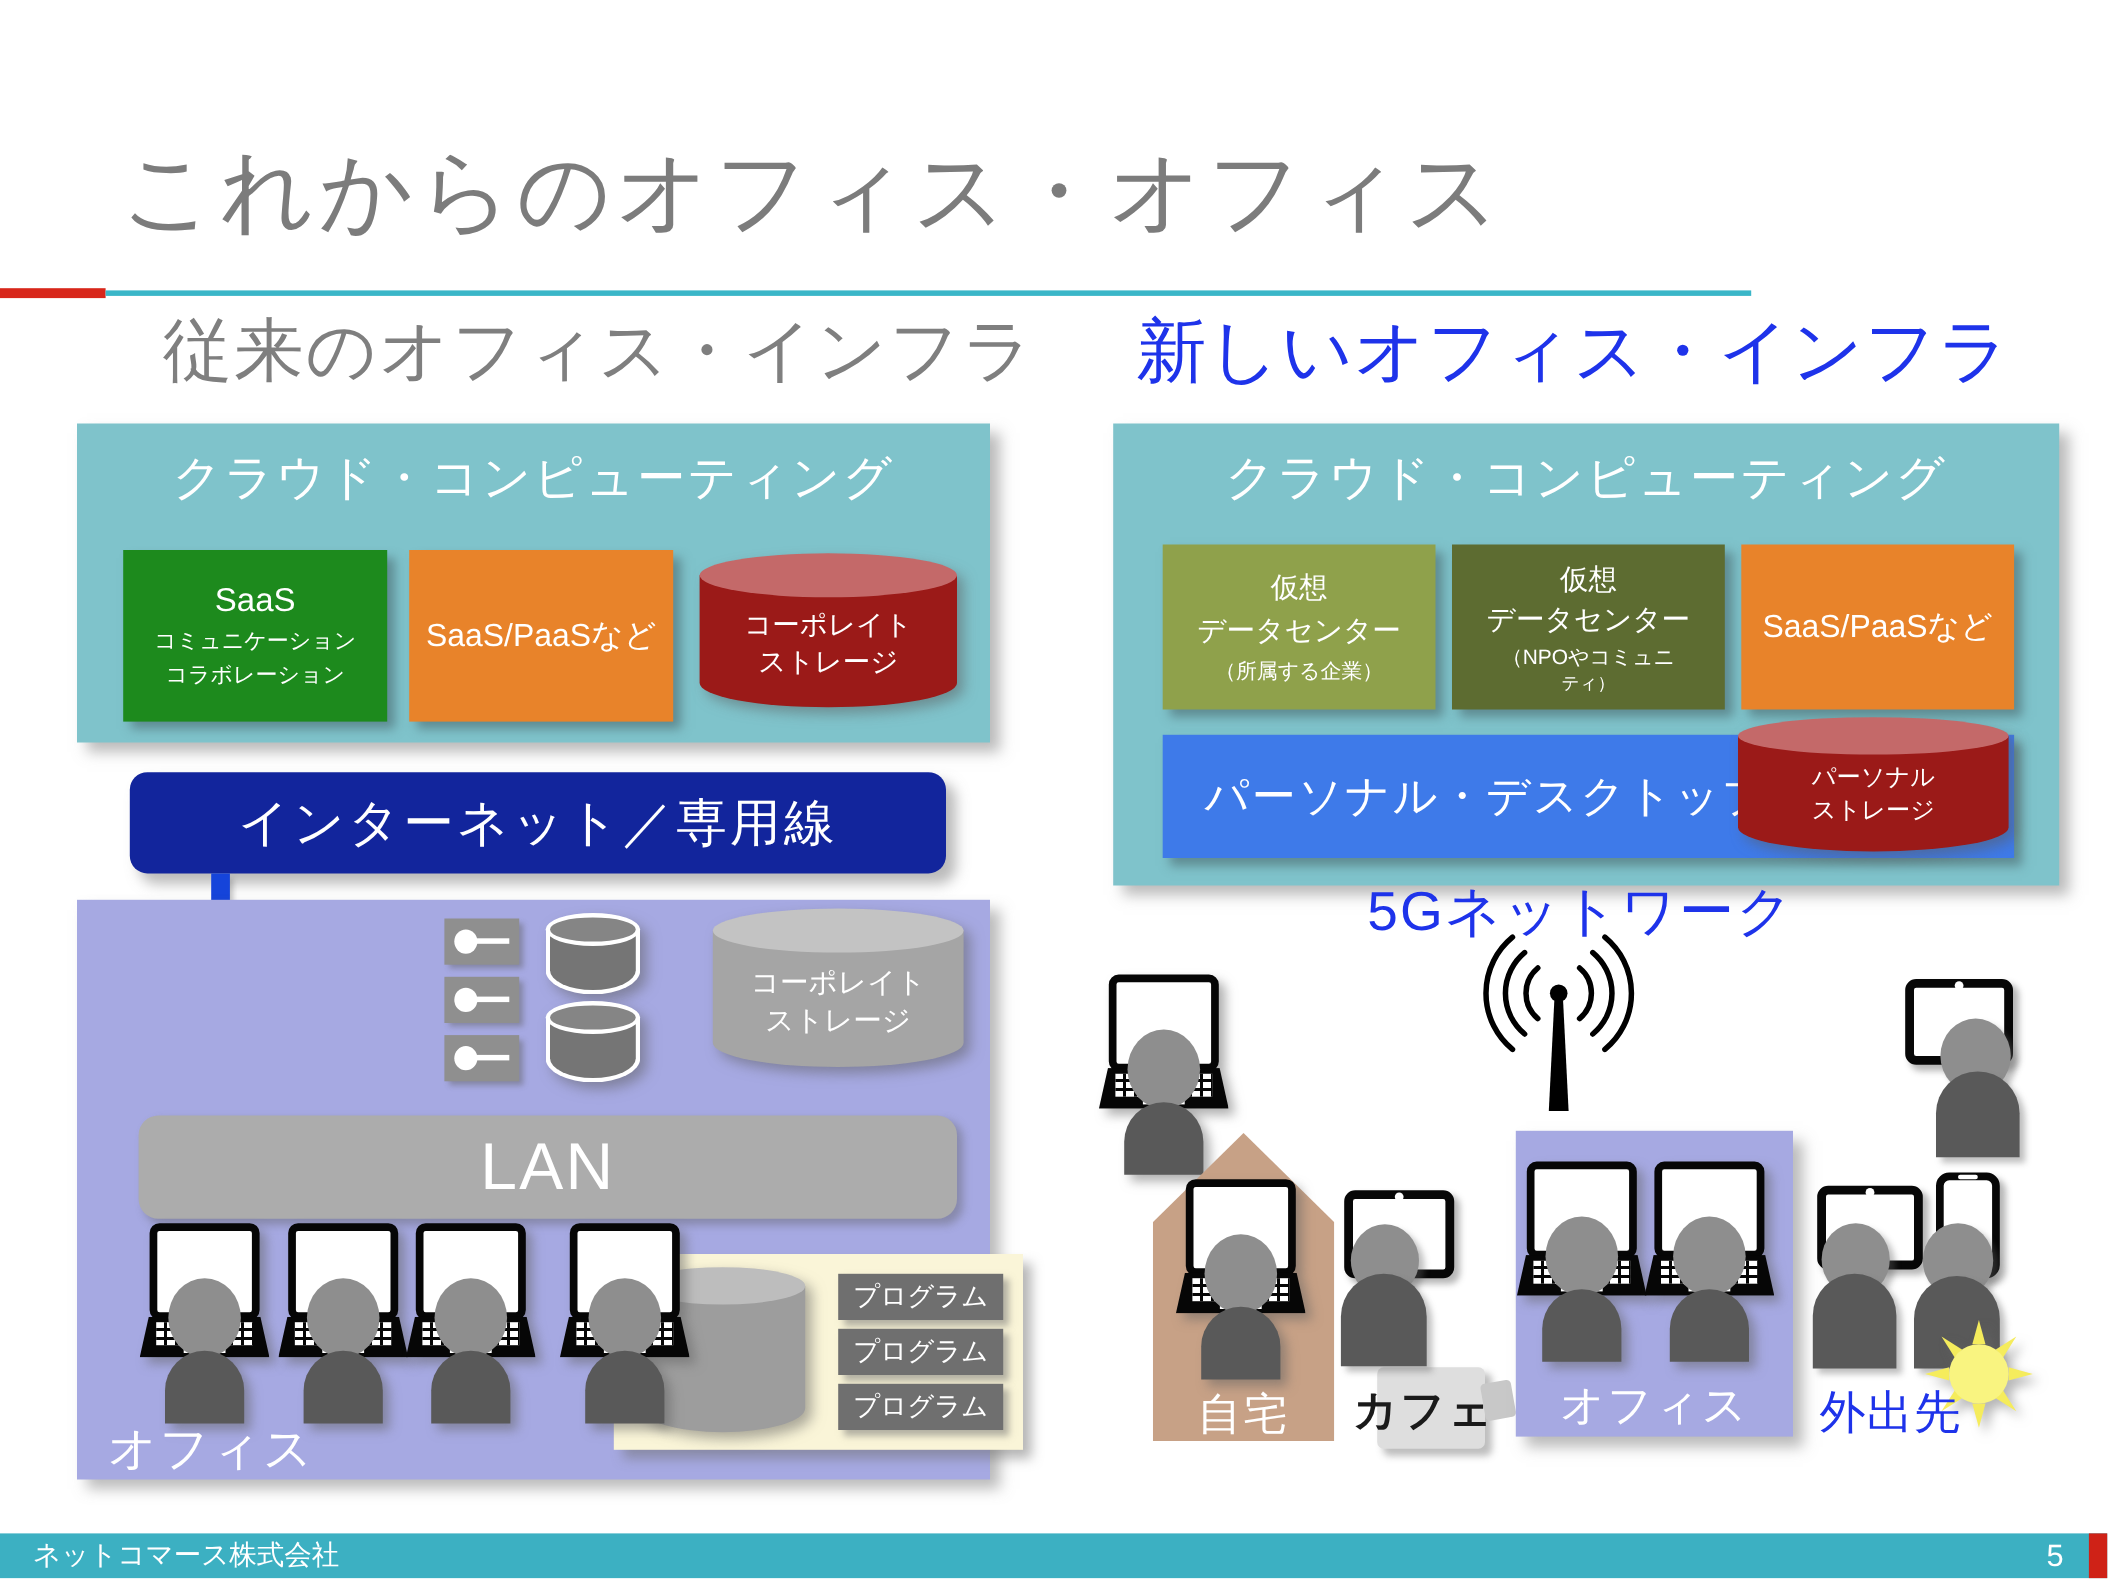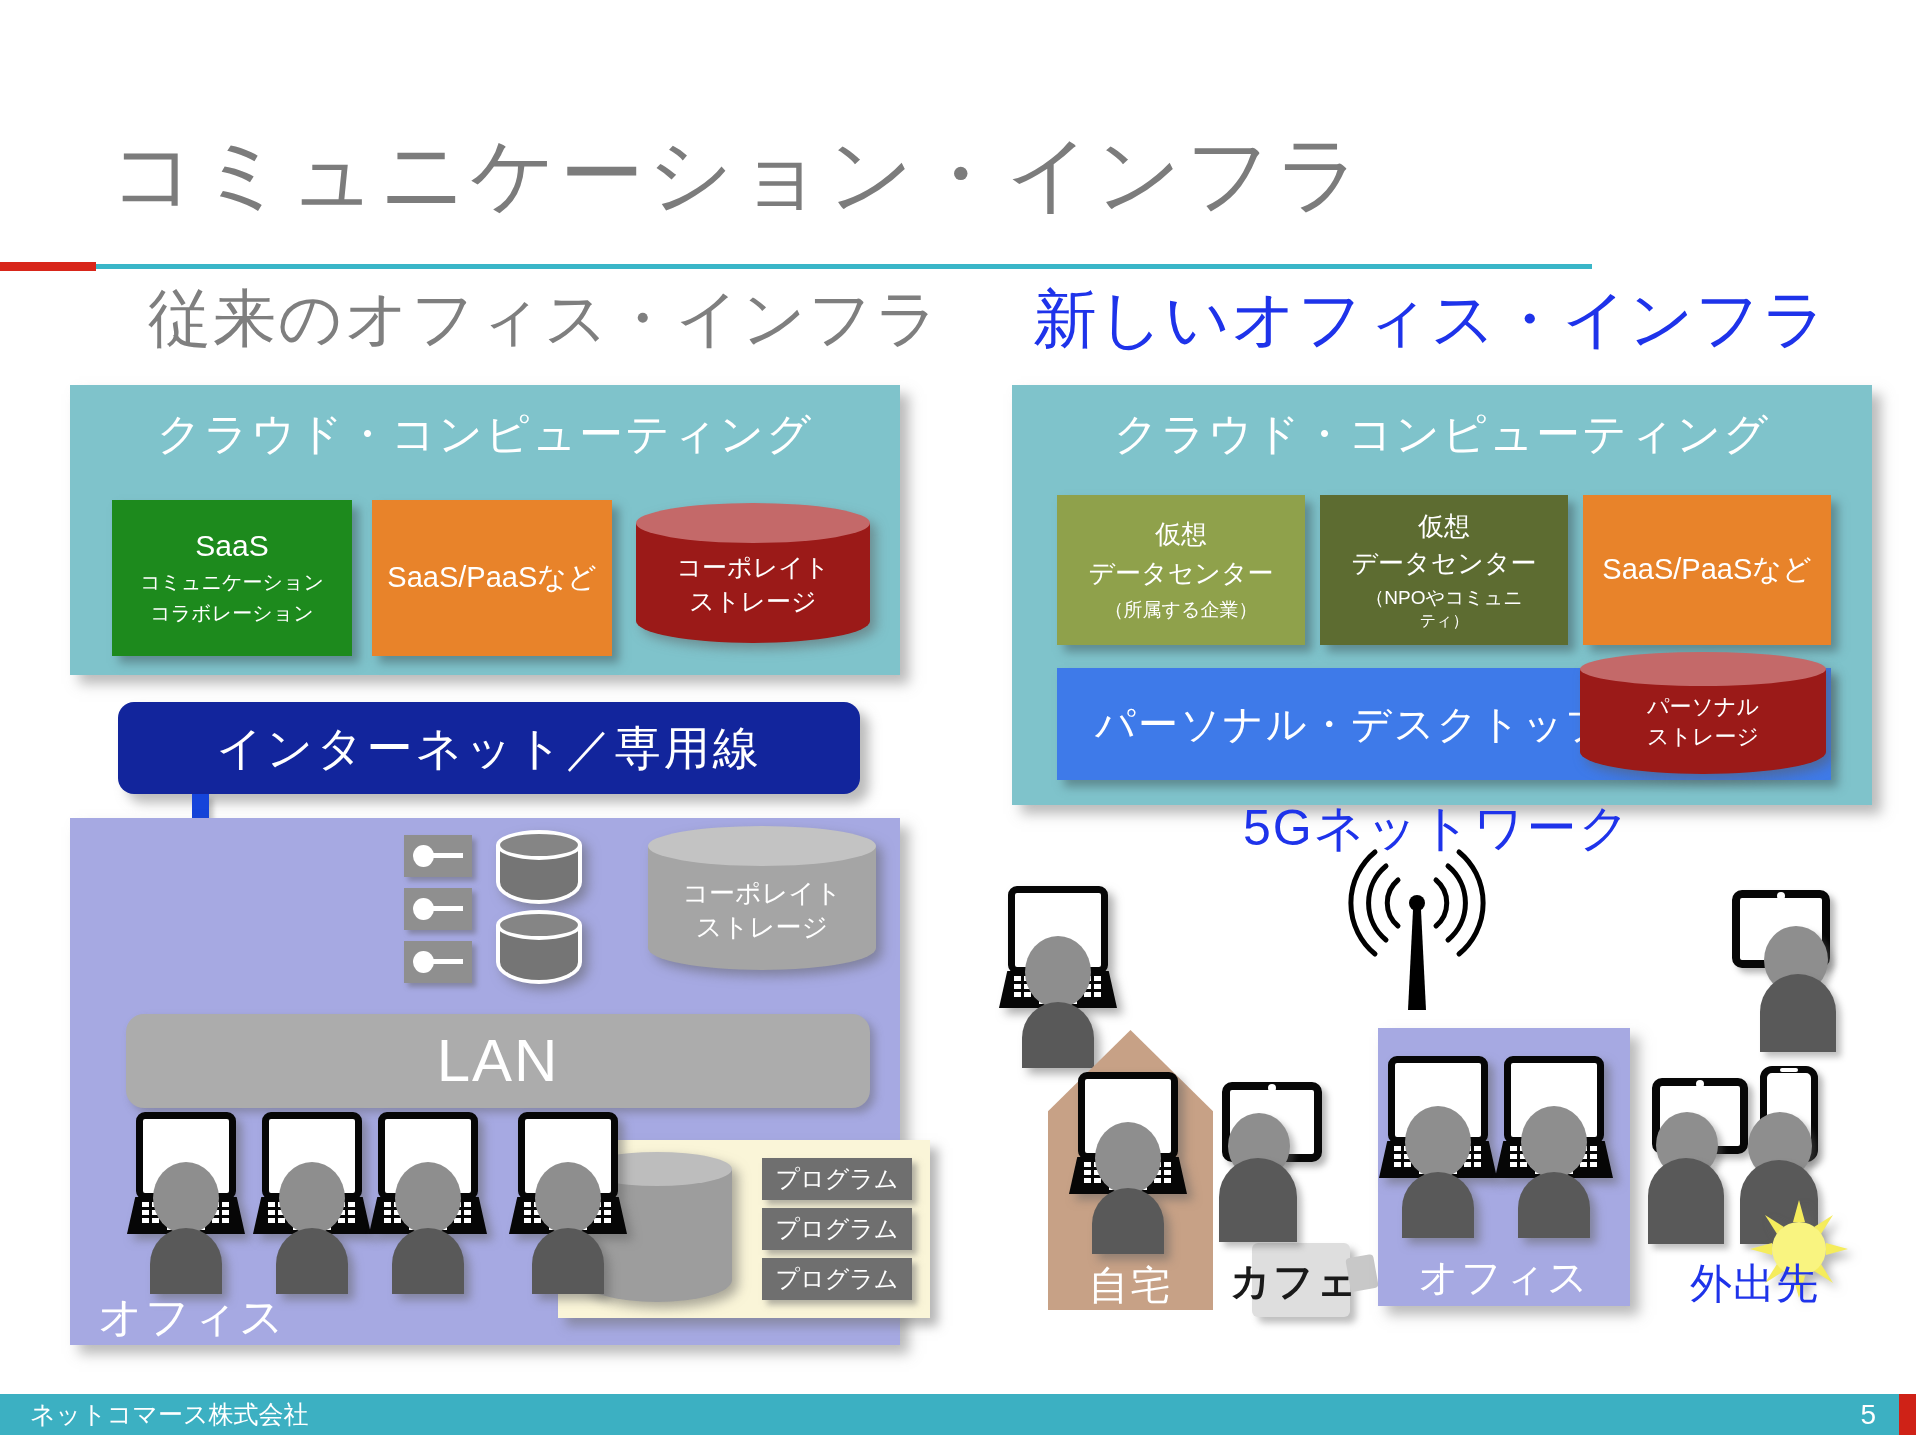--- a/index.html
+++ b/index.html
@@ -64,21 +64,21 @@
   .head{position:absolute;background:#8e8e8e;border-radius:50%;box-shadow:5px 5px 6px rgba(95,95,95,.4);}
   .pbody{position:absolute;background:#595959;border-radius:40px 40px 0 0;box-shadow:5px 5px 6px rgba(95,95,95,.4);}
 
   .loc-label{color:#fff;letter-spacing:2px;}
 </style>
 </head>
 <body>
 
 <div class="slide">
 
-  <div class="abs title nw">コミュニケーション・インフラ</div>
+  <div class="abs title nw">これからのオフィス・オフィス</div>
   <div class="abs rule-red"></div>
   <div class="abs rule-teal"></div>
 
   <div class="abs sub-l nw">従来のオフィス・インフラ</div>
   <div class="abs sub-r nw">新しいオフィス・インフラ</div>
 
   <div class="abs cloud panel" style="left:70px;top:385px;width:830px;height:290px;">
     <div class="abs cloud-title nw" style="left:0;right:0;top:20px;">クラウド・コンピューティング</div>
   </div>
   <div class="abs gbox" style="left:112px;top:500px;width:240px;height:156px;background:#1d8a1d;">
@@ -276,21 +276,21 @@
       <polygon points="49,82 61,82 55,104"></polygon>
       <polygon points="28,49 28,61 6,55"></polygon>
       <polygon points="82,49 82,61 104,55"></polygon>
       <polygon points="70,33 77,40 89,21"></polygon>
       <polygon points="33,40 40,33 21,21"></polygon>
       <polygon points="70,77 77,70 89,89"></polygon>
       <polygon points="33,70 40,77 21,89"></polygon>
     </g>
     <circle cx="55" cy="55" r="27" fill="#f9f480"></circle>
   </svg>
-  <div class="abs nw" style="left:1654px;top:1256px;font-size:42px;color:#1e33ea;letter-spacing:1px;margin-left:36px;">外出先</div>
+  <div class="abs nw" style="left:1654px;top:1256px;font-size:42px;color:#1e33ea;letter-spacing:1px;">外出先</div>
 
   <div class="tab" style="left:1732px;top:890px;width:98px;height:78px;"></div>
   <div class="head" style="left:1764px;top:926px;width:64px;height:68px;"></div>
   <div class="pbody" style="left:1760px;top:974px;width:76px;height:78px;"></div>
 
   <div class="abs" style="left:0;top:1394px;width:1916px;height:41px;background:#3cb0c2;"></div>
   <div class="abs nw" style="left:30px;top:1394px;height:41px;line-height:41px;color:#fff;font-size:25px;">ネットコマース株式会社</div>
   <div class="abs nw" style="right:40px;top:1394px;height:41px;line-height:41px;color:#fff;font-size:28px;">5</div>
   <div class="abs" style="right:0;top:1394px;width:17px;height:41px;background:#cf2217;"></div>
 

